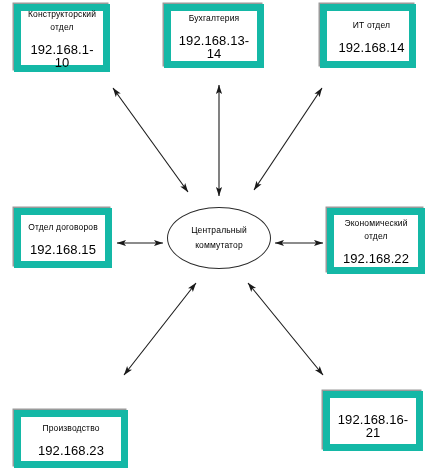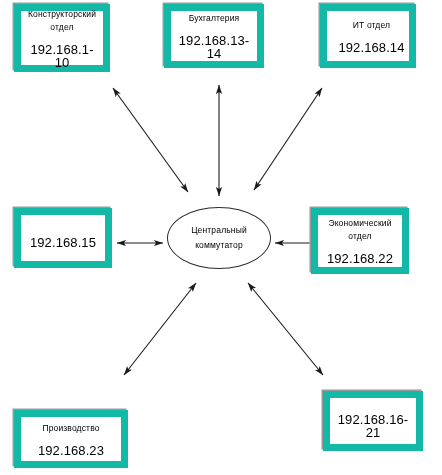--- a/index.html
+++ b/index.html
@@ -107,23 +107,24 @@
       </div>
       <div class="node-box" style="left: 164px; top: 4px; width: 100px; height: 64px;">
         <div class="node-title">Бухгалтерия</div>
         <div class="node-ip">192.168.13-14</div>
       </div>
       <div class="node-box" style="left: 320px; top: 4px; width: 96px; height: 64px; padding-left: 10px;">
         <div class="node-title">ИТ отдел</div>
         <div class="node-ip">192.168.14</div>
       </div>
       <div class="node-box" style="left: 14px; top: 208px; width: 98px; height: 60px;">
+        <div class="node-title">Отдел договоров</div>
         <div class="node-ip">192.168.15</div>
       </div>
-      <div class="node-box" style="left: 311px; top: 208px; width: 98px; height: 66px;">
+      <div class="node-box" style="left: 327px; top: 208px; width: 98px; height: 66px;">
         <div class="node-title">Экономический
 отдел</div>
         <div class="node-ip">192.168.22</div>
       </div>
       <div class="node-box" style="left: 14px; top: 410px; width: 114px; height: 58px;">
         <div class="node-title">Производство</div>
         <div class="node-ip">192.168.23</div>
       </div>
       <div class="node-box" style="left: 323px; top: 391px; width: 100px; height: 60px;">
         <div class="node-ip">192.168.16-21</div>

